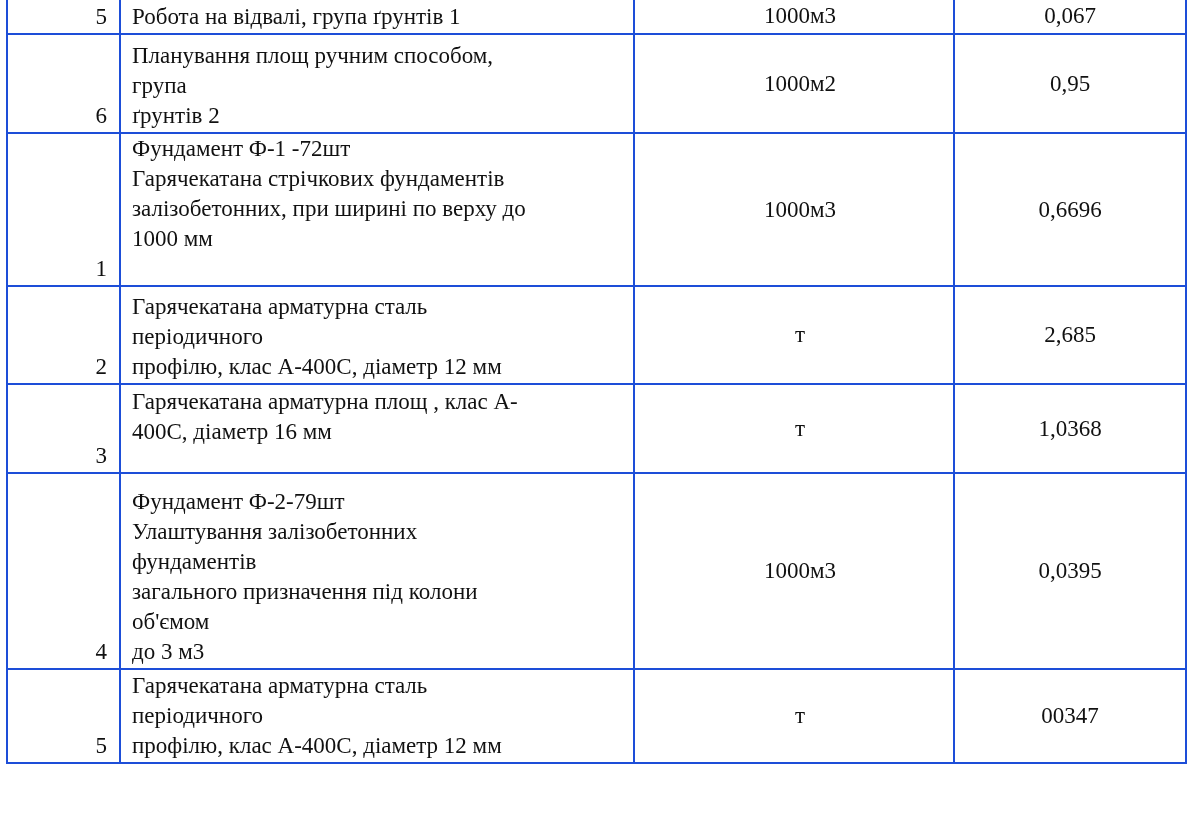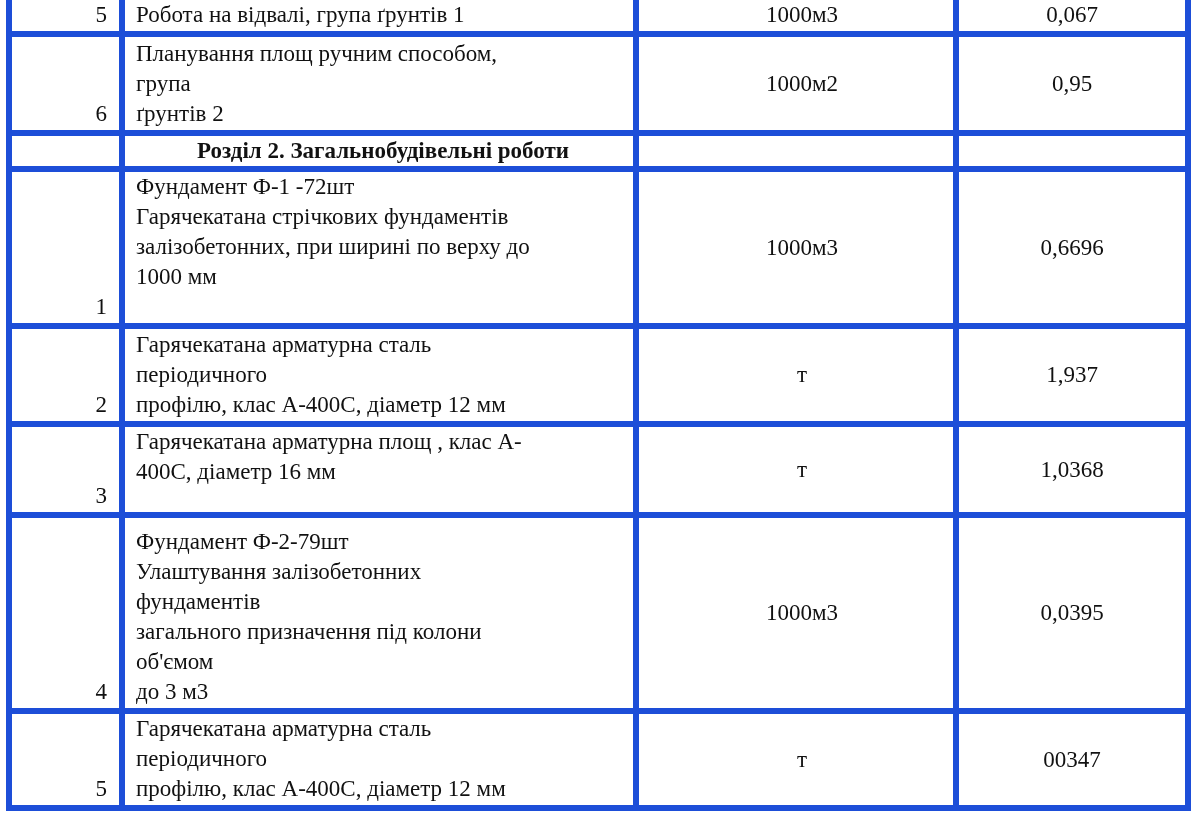--- a/index.html
+++ b/index.html
@@ -17,21 +17,21 @@
     }
     .doc-table {
       position: absolute;
       left: 6px;
       top: -2px;
       border-collapse: collapse;
       table-layout: fixed;
       width: 1179px;
     }
     .doc-table td {
-      border: 6px solid #1d4ed8;
+      border: 2px solid #1d4ed8;
       padding: 0;
       font-size: 23px;
       line-height: 30px;
       vertical-align: middle;
     }
     .doc-table tr:first-child td {
       border-top: none;
     }
     .col-num { width: 113px; }
     .col-desc { width: 514px; }
@@ -92,26 +92,20 @@
       <td class="num">6</td>
       <td class="desc">
         <span class="desc-line">Планування площ ручним способом,</span>
         <span class="desc-line">група</span>
         <span class="desc-line">ґрунтів 2</span>
       </td>
       <td class="unit"><span class="unit-text">1000м2</span></td>
       <td class="qty"><span class="qty-text">0,95</span></td>
     </tr>
 
-    <tr style="height:35px">
-      <td class="num"></td>
-      <td class="section-title">Розділ 2. Загальнобудівельні роботи</td>
-      <td class="unit"></td>
-      <td class="qty"></td>
-    </tr>
 
     <tr style="height:152px">
       <td class="num">1</td>
       <td class="desc">
         <span class="desc-line">Фундамент Ф-1 -72шт</span>
         <span class="desc-line">Гарячекатана стрічкових фундаментів</span>
         <span class="desc-line">залізобетонних, при ширині по верху до</span>
         <span class="desc-line">1000 мм</span>
         <span class="desc-line" style="height:30px"></span>
       </td>
@@ -120,21 +114,21 @@
     </tr>
 
     <tr style="height:98px">
       <td class="num">2</td>
       <td class="desc">
         <span class="desc-line">Гарячекатана арматурна сталь</span>
         <span class="desc-line">періодичного</span>
         <span class="desc-line">профілю, клас А-400С, діаметр 12 мм</span>
       </td>
       <td class="unit"><span class="unit-text">т</span></td>
-      <td class="qty"><span class="qty-text">1,937</span></td>
+      <td class="qty"><span class="qty-text">2,685</span></td>
     </tr>
 
     <tr style="height:89px">
       <td class="num">3</td>
       <td class="desc">
         <span class="desc-line">Гарячекатана арматурна площ , клас А-</span>
         <span class="desc-line">400С, діаметр 16 мм</span>
         <span class="desc-line" style="height:24px"></span>
       </td>
       <td class="unit"><span class="unit-text">т</span></td>

